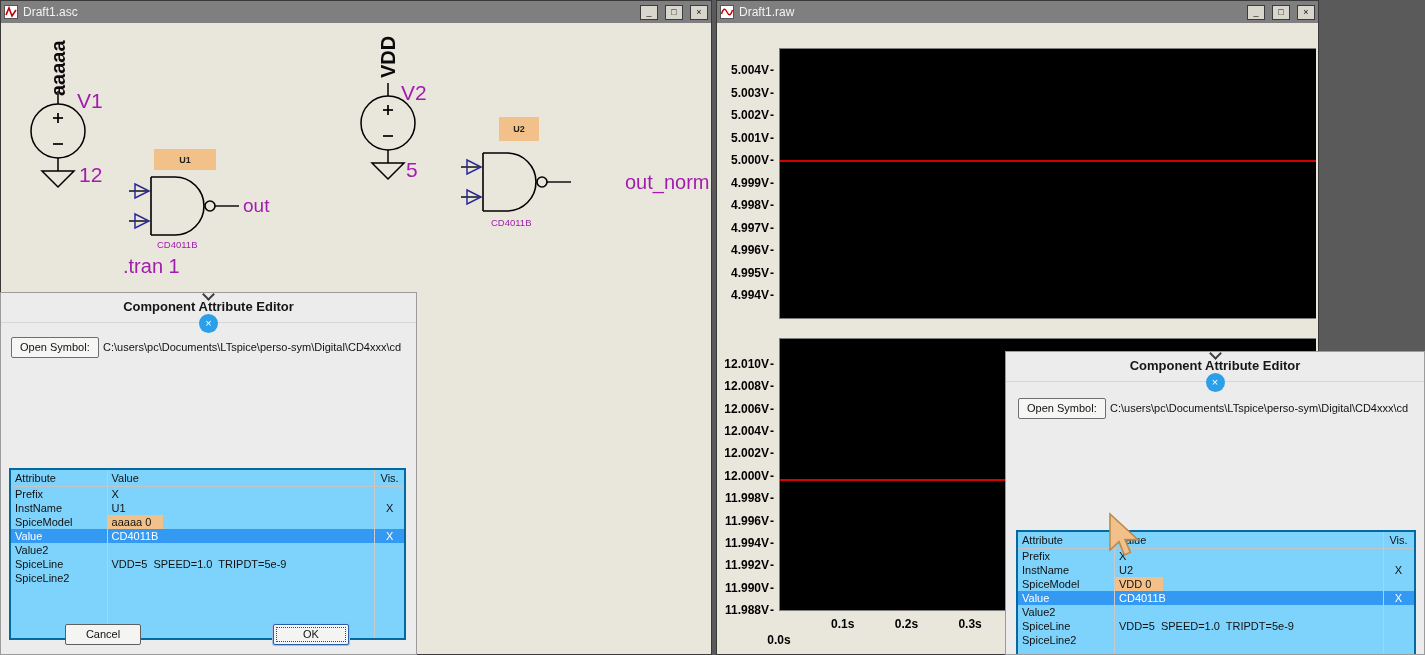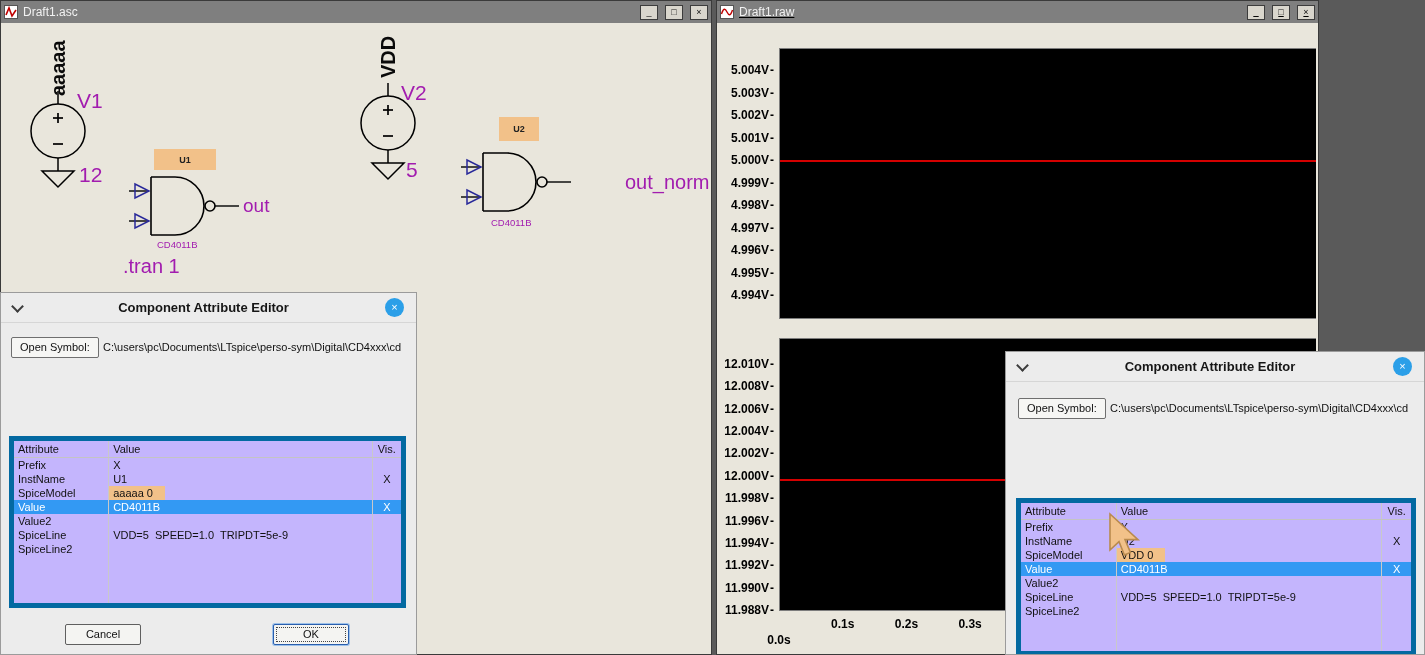--- a/index.html
+++ b/index.html
@@ -31,30 +31,30 @@
   .hline { position:absolute; left:0; right:0; height:2px; background:#d40000; }
   .ycol { position:absolute; left:0; width:57px; display:flex; flex-direction:column;
           justify-content:space-between; align-items:flex-end; }
   .ytick { font-size:12px; font-weight:bold; line-height:12px; color:#000; white-space:nowrap; }
   .ytick::after { content:"-"; margin-left:1px; }
   .xrow { position:absolute; left:60px; width:637px; height:18px; }
   .xtick { position:absolute; transform:translateX(-50%); font-size:12px; font-weight:bold; color:#000; top:2px; }
 
   
   .dlg { position:absolute; background:#ececec; border:1px solid #9b9b9b; overflow:hidden; }
-  .dtitle { height:30px; display:flex; align-items:center; padding:0 12px; border-bottom:1px solid #d6d6d6; }
+  .dtitle { height:30px; display:flex; align-items:center; padding:0 12px; border-bottom:1px solid #d6d6d6;flex-direction:column; }
   .chev { width:9px; height:9px; border-left:2px solid #3c3c3c; border-bottom:2px solid #3c3c3c;
           transform:rotate(-45deg); margin-top:-3px; flex:0 0 9px; }
   .dtext { flex:1; text-align:center; font-size:13px; font-weight:bold; color:#161616; }
   .dclose { width:19px; height:19px; border-radius:50%; background:#2b9fe8; color:#fff; font-size:11px;
             line-height:18px; text-align:center; flex:0 0 19px; cursor:default; }
   .osbtn { position:absolute; height:21px; background:#f6f6f4; border:1px solid #6f6f6f; border-radius:2px;
            font-size:11px; padding:0 8px; line-height:19px; color:#111; cursor:default; }
   .spath { position:absolute; font-size:11px; white-space:nowrap; overflow:hidden; color:#111; }
-  .atable { position:absolute; background:#c4b5fd; border:5px solid #0369a1; overflow:hidden; }
+  .atable { position:absolute; background:#7dd3fc; border:2px solid #0369a1; overflow:hidden;margin-top:32px; }
   .ahead { display:flex; height:17px; border-bottom:1px solid #c4c4c4; font-size:11px; color:#111; }
   .ahead .c-a, .ahead .c-v { padding:2px 4px 0; }
   .ahead .c-x { padding-top:2px; }
   .c-a { width:97px; border-right:1px solid #c9c9c9; overflow:hidden; }
   .c-v { width:269px; border-right:1px solid #c9c9c9; white-space:pre; overflow:hidden; }
   .c-x { width:29px; text-align:center; overflow:hidden; }
   .arow { display:flex; height:14px; font-size:11px; line-height:14px; color:#111; }
   .arow .c-a, .arow .c-v { padding:0 4px; }
   .arow.sel { background:#3399f3; }
   .arow.sel .c-a, .arow.sel .c-v, .arow.sel .c-x { color:#fff; }
@@ -146,21 +146,21 @@
           <path d="M22,8 L22,66 M22,8 L46,8 A29,29 0 0 1 46,66 L22,66" fill="none" stroke="#000" stroke-width="1.6"></path>
           <circle cx="81" cy="37" r="5" fill="none" stroke="#000" stroke-width="1.6"></circle>
           <line x1="86" y1="37" x2="110" y2="37" stroke="#000" stroke-width="1.4"></line>
         </g>
       </svg>
       <span class="slabel f20" style="left:574px;top:148px;margin-left:48px;">out_normal</span>
       <span class="slabel f9" style="left:488px;top:194px;">CD4011B</span>
     </div>
   </div>
 
-  <div class="win" id="win-raw" style="left:716px;top:0;width:603px;height:655px;text-decoration:underline;">
+  <div class="win" id="win-raw" style="left:716px;top:0;width:603px;height:655px;">
     <div class="titlebar">
       <svg class="appicon" viewBox="0 0 14 14">
         <rect x="0.5" y="0.5" width="13" height="13" fill="#ffffff" stroke="#555"></rect>
         <path d="M1.5 9 C3.5 3,5 3,7 7 C9 11,10.5 11,12.5 5" fill="none" stroke="#c00000" stroke-width="1.4"></path>
       </svg>
       <span class="wtitle">Draft1.raw</span>
       <span class="wbtn">_</span>
       <span class="wbtn">□</span>
       <span class="wbtn">×</span>
     </div>

